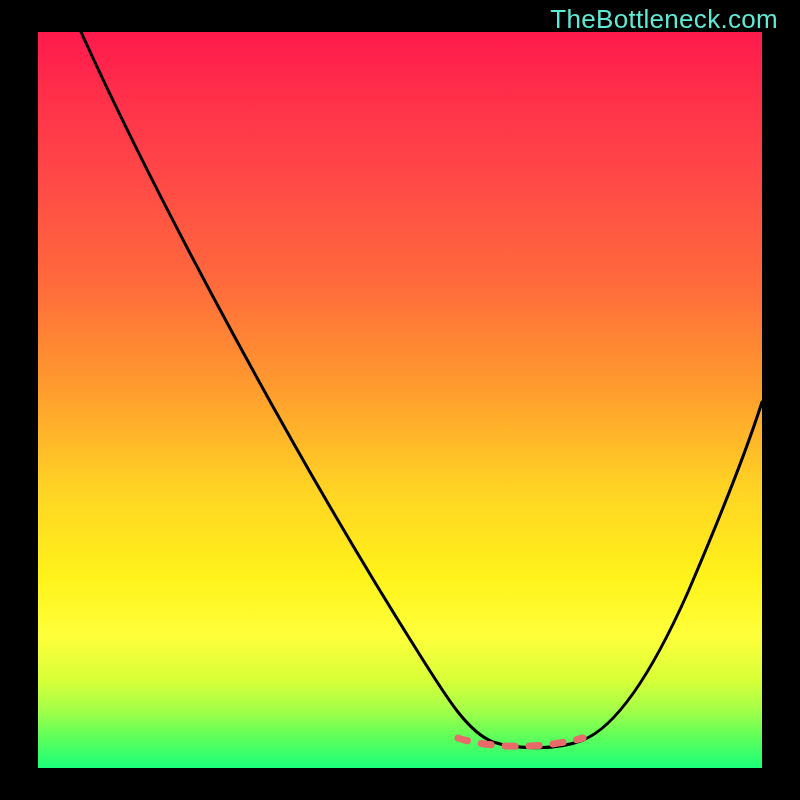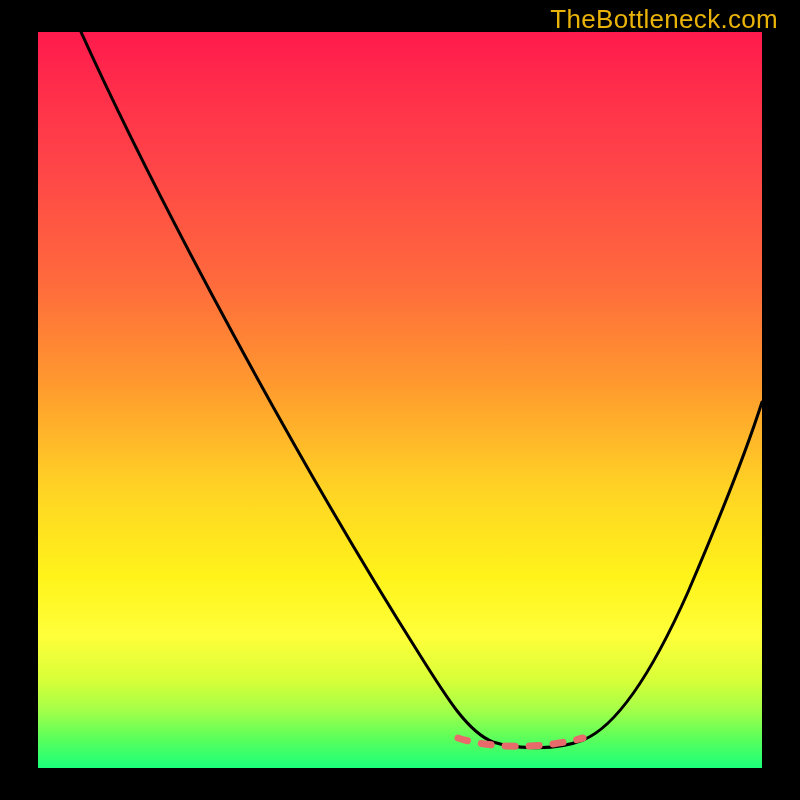--- a/index.html
+++ b/index.html
@@ -13,21 +13,21 @@
   }
   .container {
     position: relative;
     width: 800px;
     height: 800px;
   }
   .watermark {
     position: absolute;
     top: 4px;
     right: 22px;
-    color: #eab308;
+    color: #5eead4;
     font-size: 26px;
     font-weight: 500;
     letter-spacing: 0.3px;
     z-index: 10;
   }
   .plot-frame {
     position: absolute;
     left: 38px;
     top: 32px;
     width: 724px;

